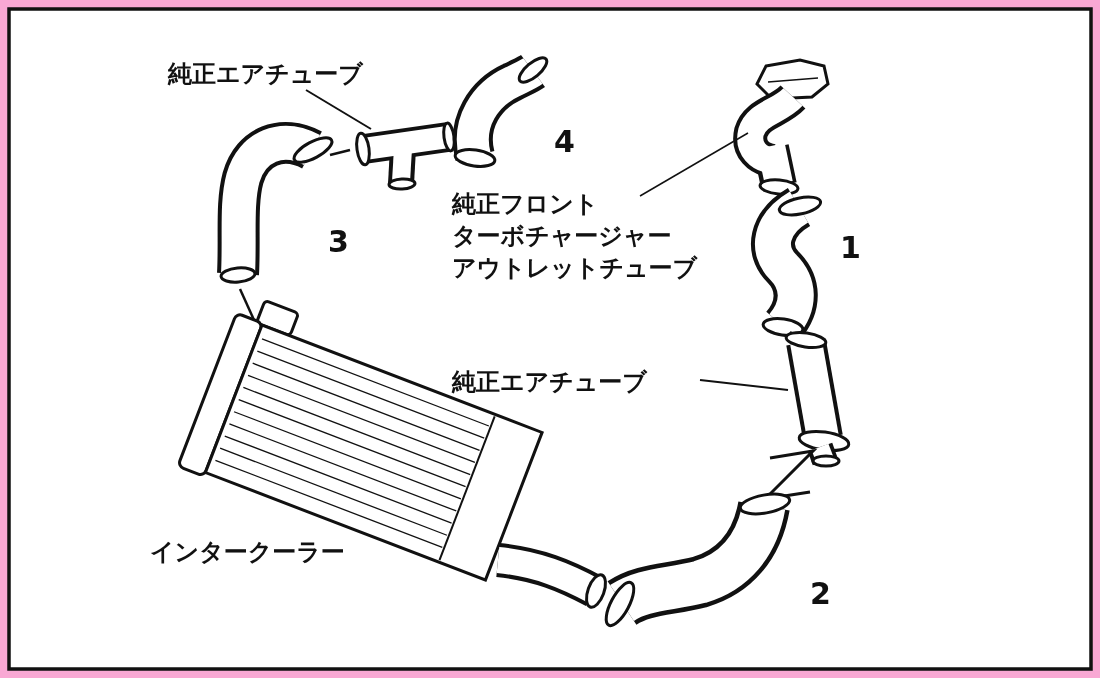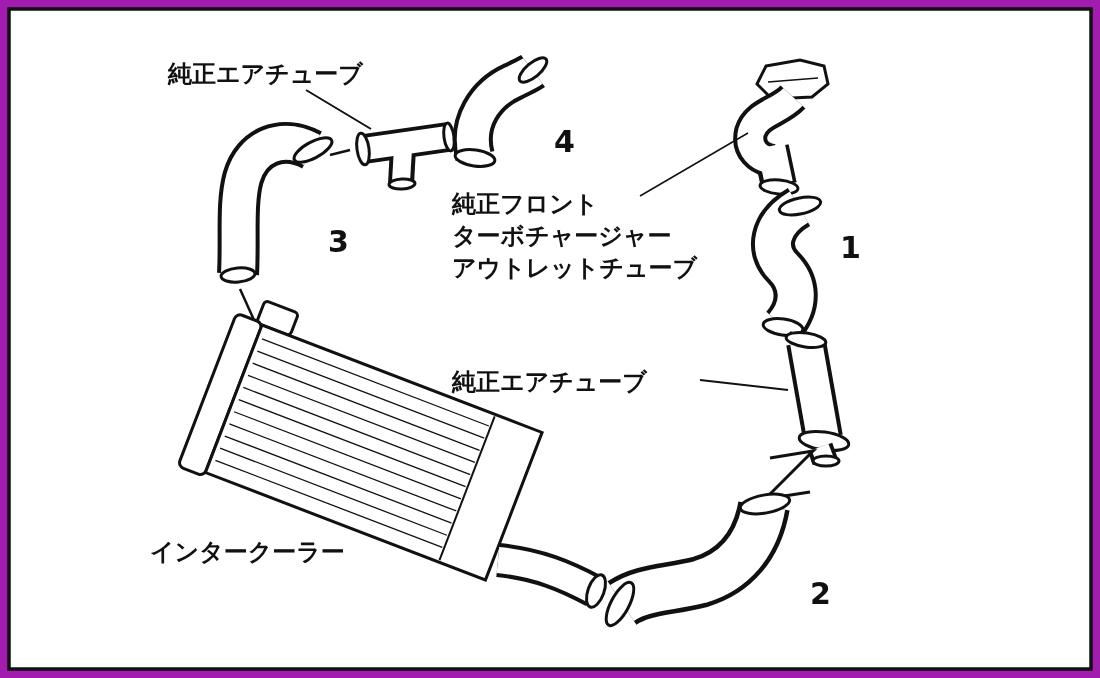--- a/index.html
+++ b/index.html
@@ -1,16 +1,16 @@
 <!DOCTYPE html>
 <html><head>
 <meta charset="utf-8">
 <style>
   html,body{margin:0;padding:0;background:#fff;}
-  #stage{position:relative;width:1100px;height:678px;background:#a21caf;overflow:hidden;
+  #stage{position:relative;width:1100px;height:678px;background:#f9a8d4;overflow:hidden;
          font-family:"DejaVu Sans",sans-serif;}
   svg{position:absolute;left:0;top:0;}
   .o{stroke:#111;fill:none;stroke-linecap:butt;stroke-linejoin:round;}
   .i{stroke:#fff;fill:none;stroke-linecap:butt;stroke-linejoin:round;}
   .part{fill:#fff;stroke:#111;stroke-width:3;}
   .rim{fill:#fff;stroke:#111;stroke-width:3;}
   .fin{stroke:#111;stroke-width:1.3;}
   .lead{stroke:#111;fill:none;}
   .lbl{font-family:"DejaVu Sans",sans-serif;font-weight:bold;font-size:24px;fill:#111;}
   .num{font-family:"DejaVu Sans",sans-serif;font-weight:bold;font-size:30px;fill:#111;}

